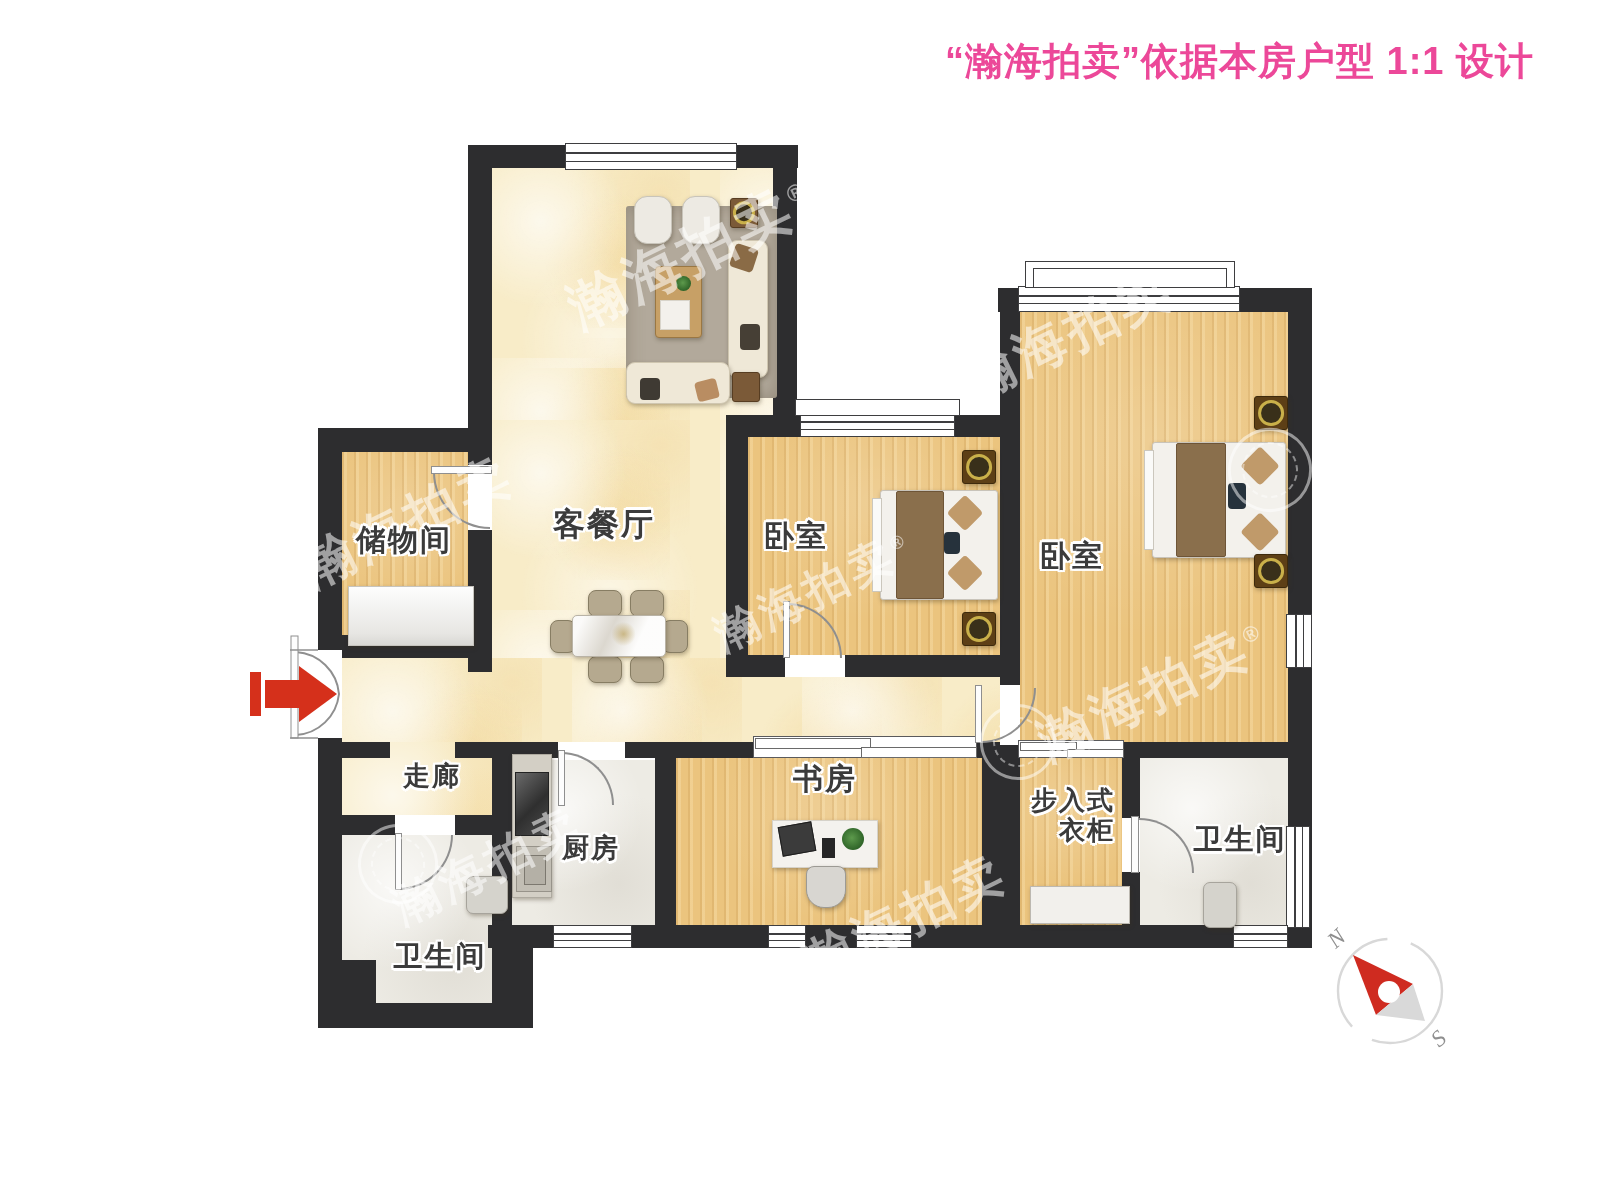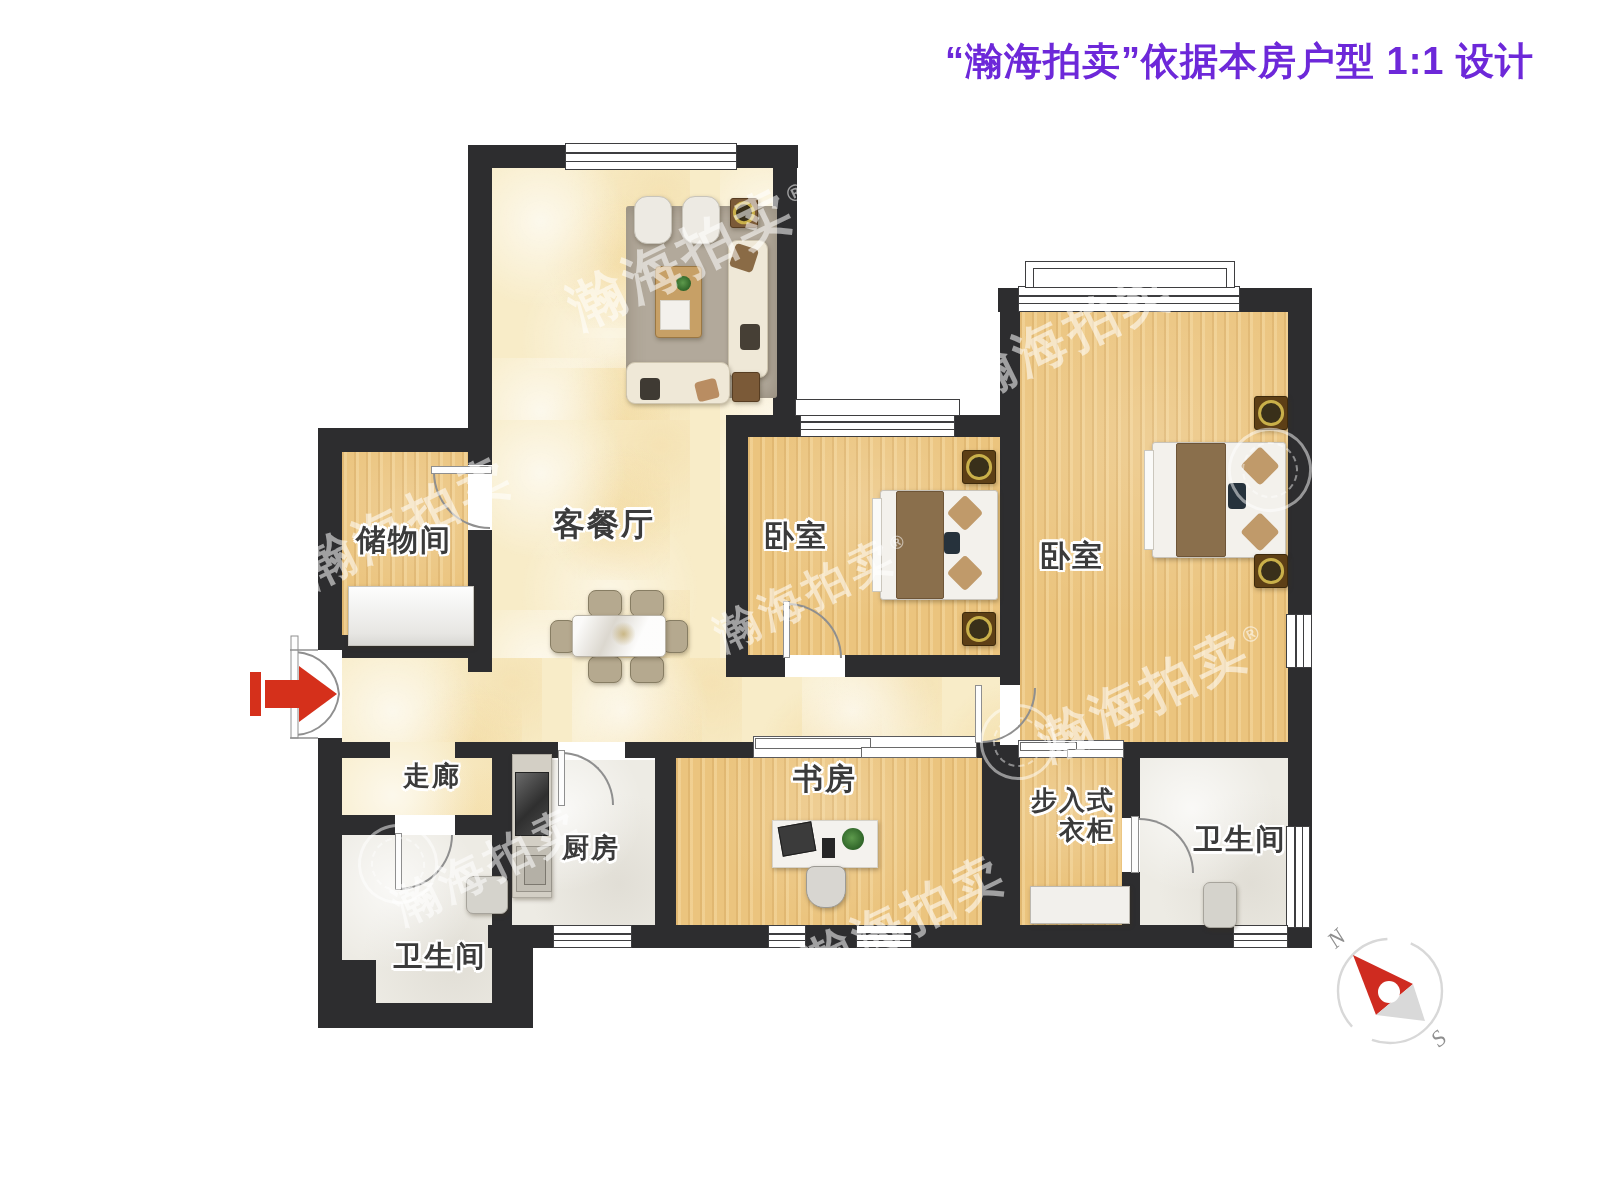--- a/index.html
+++ b/index.html
@@ -66,21 +66,21 @@
   .label{position:absolute;z-index:70;transform:translate(-50%,-50%);font-weight:bold;color:#3b3b3b;
     letter-spacing:2px;text-align:right;white-space:pre-line;line-height:1.15;
     text-shadow:-2px -2px 0 #fff,2px -2px 0 #fff,-2px 2px 0 #fff,2px 2px 0 #fff,0 -2.5px 0 #fff,0 2.5px 0 #fff,-2.5px 0 0 #fff,2.5px 0 0 #fff;}
   .wm{position:absolute;z-index:60;color:rgba(255,255,255,.55);font-weight:bold;white-space:nowrap;
     letter-spacing:5px;transform:translate(-50%,-50%) rotate(-26deg);pointer-events:none;}
   .wm sup{font-size:.42em;letter-spacing:0;}
   .emblem{position:absolute;z-index:60;border:3px solid rgba(255,255,255,.5);border-radius:50%;
     transform:translate(-50%,-50%) rotate(-26deg);pointer-events:none;}
   .emblem:after{content:"";position:absolute;left:14%;top:14%;right:14%;bottom:14%;
     border:2px dashed rgba(255,255,255,.45);border-radius:50%;}
-  #title{position:absolute;top:36px;right:66px;z-index:80;font-size:38px;font-weight:bold;color:#6d28d9;letter-spacing:1px;}
+  #title{position:absolute;top:36px;right:66px;z-index:80;font-size:38px;font-weight:bold;color:#ec4899;letter-spacing:1px;}
   .ns{position:absolute;z-index:80;color:#8f8f8f;font-family:"Liberation Serif","DejaVu Serif",serif;
     font-style:italic;font-size:23px;background:#fff;padding:0 3px;}
 </style>
 </head>
 <body>
 
 <div id="stage">
 
   <div id="title">“瀚海拍卖”依据本房户型 1:1 设计</div>
 

